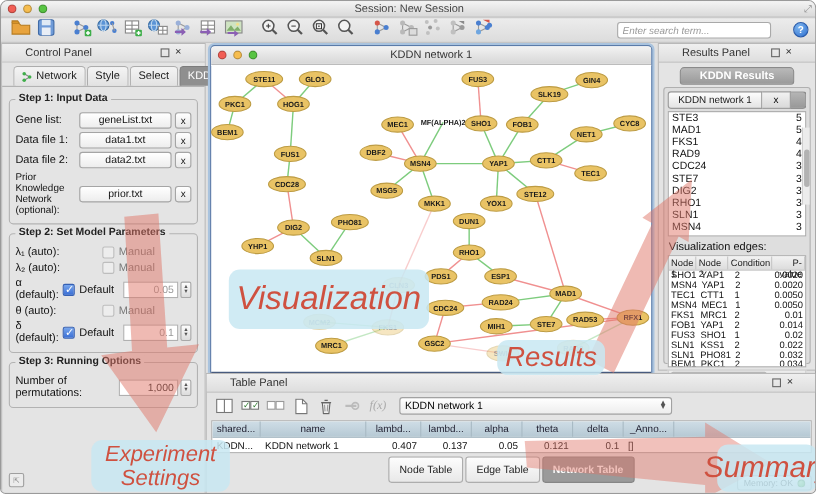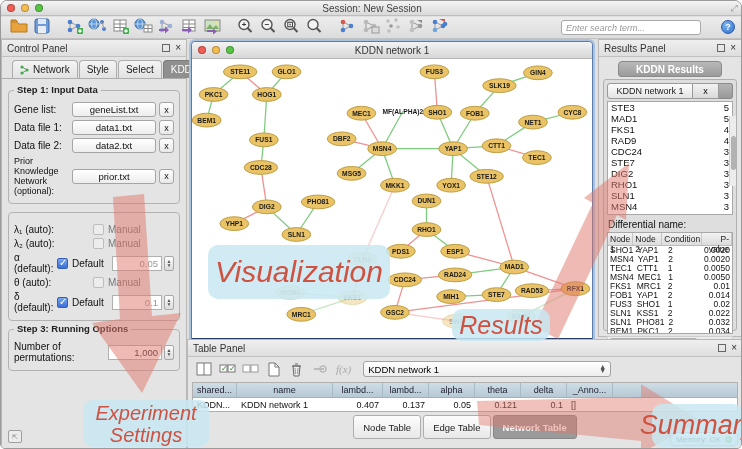--- a/index.html
+++ b/index.html
@@ -22,21 +22,21 @@
   .tbsep { width:1px; height:16px; background:#bcbcbc; margin:0 5px; }
   .searchbox { position:absolute; left:560px; top:3px; width:140px; height:15px;
     border:1px solid #a9a9a9; border-radius:3px; background:#fff; font-size:9px; padding:0 4px; color:#333; }
   .searchbox::placeholder { color:#999; font-style:italic; }
   .helpbtn { position:absolute; right:8px; top:3px; width:14px; height:14px; border-radius:50%;
     background:radial-gradient(circle at 35% 30%, #7db6ef, #2f6fd0); color:#fff; font-size:9px; font-weight:bold;
     display:flex; align-items:center; justify-content:center; border:1px solid #2a5cab; }
 
   
   .panel { position:absolute; background:#e4e4e4; border:1px solid #b8b8b8; }
-  .panel-head { height:17px; display:flex; align-items:center; padding:0 5px;
+  .panel-head { height:17px; display:flex; align-items:center; padding:0 21px;
     background:linear-gradient(#efefef,#dedede); border-bottom:1px solid #c0c0c0;
     font-size:10px; color:#333; }
   .panel-head .sp { flex:1; }
   .ph-float { width:8px; height:8px; border:1px solid #666; margin-right:5px; }
   .ph-close { font-size:10px; color:#333; line-height:8px; }
 
   
   #control-panel { left:0; top:38px; width:186px; height:411px; }
   .cp-tabs { display:flex; align-items:flex-end; height:21px; padding-left:10px; background:#e4e4e4; }
   .cp-tab { font-size:10px; color:#222; padding:3px 7px 3px 7px; border:1px solid #adadad; border-bottom:none;
@@ -353,20 +353,21 @@
           <span class="xbtn">x</span>
         </div>
         <div class="row">
           <span class="lbl2" style="font-size:9px">Prior Knowledge Network (optional):</span>
           <span class="filebtn">prior.txt</span>
           <span class="xbtn">x</span>
         </div>
       </div>
 
       <div class="group">
+        <span class="group-title">Step 2: Set Model Parameters</span>
         <div class="row">
           <span class="lbl">λ₁ (auto):</span>
           <span class="cb dis"></span>
           <span style="width:66px;color:#777">Manual</span>
         </div>
         <div class="row">
           <span class="lbl">λ₂ (auto):</span>
           <span class="cb dis"></span>
           <span style="width:66px;color:#777">Manual</span>
         </div>
@@ -700,21 +701,21 @@
             <span>3</span>
           </div>
           <div class="deg-row">
             <span class="dn">MSN4</span>
             <span>3</span>
           </div>
         </div>
       <div class="vscroll">
           <span class="thumb"></span>
         </div>
-      <div class="diff-label">Differential name:</div>
+      <div class="diff-label">Visualization edges:</div>
       <div class="diff-table">
         <div class="dt-head" id="dt-head">
             <span class="dc0">Node 1</span>
             <span class="dc1">Node 2</span>
             <span class="dc2">Condition</span>
             <span class="dc3">P-value</span>
           </div>
         <div id="dt-body">
             <div class="dt-row">
               <span class="dc0">SHO1</span>

